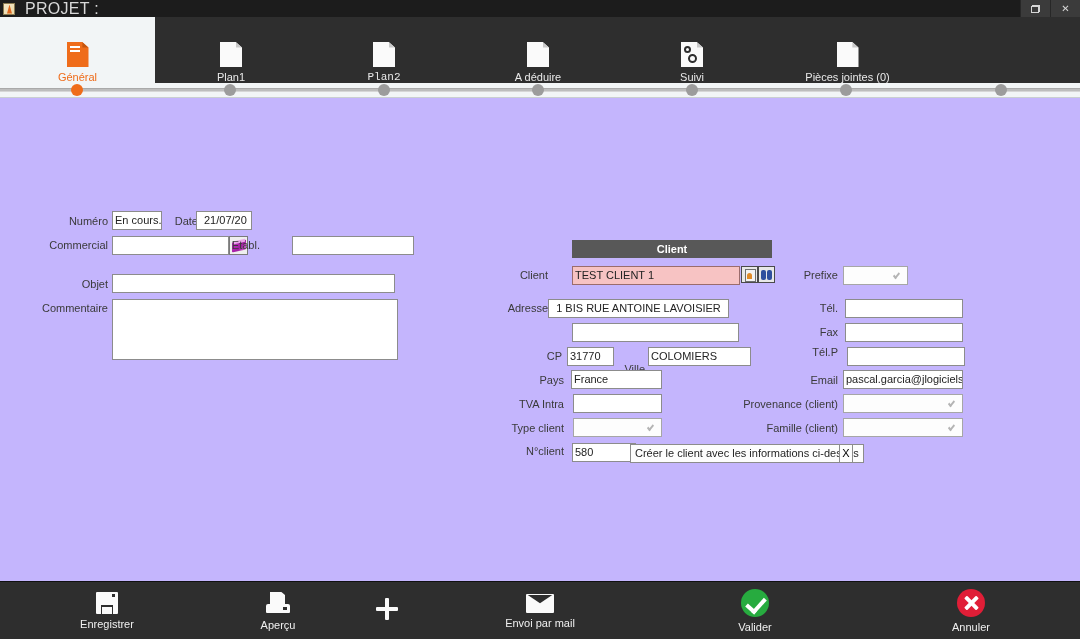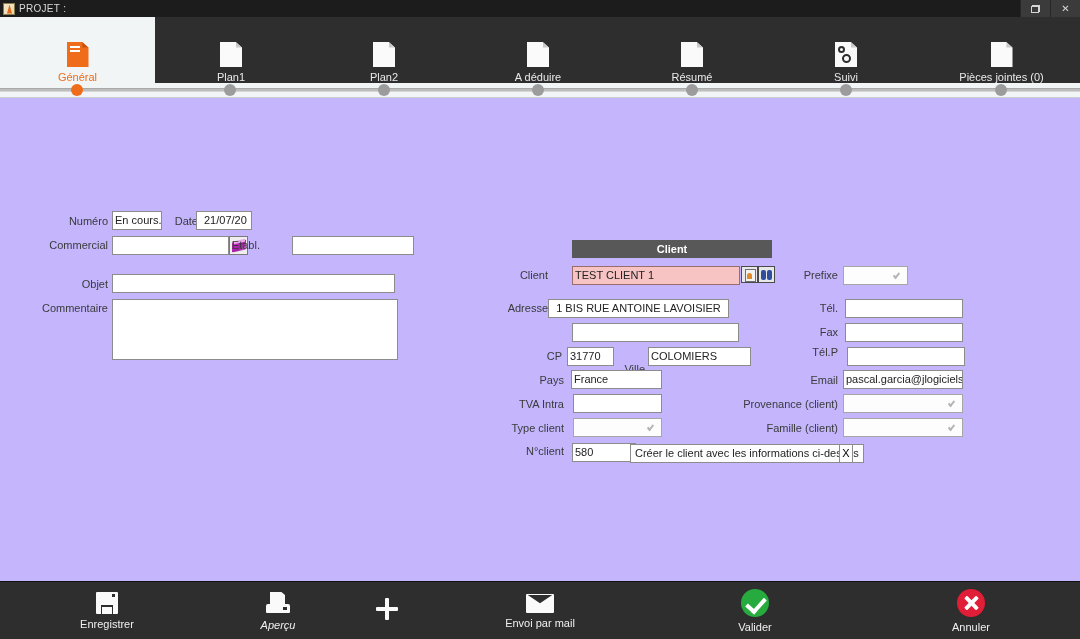--- a/index.html
+++ b/index.html
@@ -32,22 +32,22 @@
   #app-icon::after {
     content: "";
     position: absolute;
     left: 3px; top: 1px;
     width: 5px; height: 9px;
     background: #e06820;
     clip-path: polygon(50% 0%, 100% 100%, 0% 100%);
   }
   #title-text {
     color: #d8d8d8;
-    font-size: 10px;
-    margin-left: 4px;
+    font-size: 16px;
+    margin-left: 10px;
     letter-spacing: .3px;
     white-space: nowrap;
   }
   #win-buttons {
     margin-left: auto;
     display: flex;
     height: 17px;
   }
   .win-btn {
     width: 30px; height: 17px;
@@ -482,37 +482,31 @@
         </span>
       </div>
       <div class="tab-label">Général</div>
     </div>
     <div class="tab" style="width: 152px;">
       <div class="doc-icon">
         <span class="fold"></span>
       </div>
       <div class="tab-label">Plan1</div>
     </div>
+    <div class="tab" style="width: 154px; font-family: Liberation Mono, monospace;">
+      <div class="doc-icon">
+        <span class="fold"></span>
+      </div>
+      <div class="tab-label">Plan2</div>
+    </div>
     <div class="tab" style="width: 154px;">
       <div class="doc-icon">
         <span class="fold"></span>
       </div>
-      <div class="tab-label">Plan2</div>
-    </div>
-    <div class="tab" style="width: 154px;">
-      <div class="doc-icon">
-        <span class="fold"></span>
-      </div>
       <div class="tab-label">A déduire</div>
-    </div>
-    <div class="tab" style="width: 154px;">
-      <div class="doc-icon">
-        <span class="fold"></span>
-      </div>
-      <div class="tab-label">Résumé</div>
     </div>
     <div class="tab" style="width: 154px;">
       <div class="doc-icon">
         <span class="fold"></span>
         <span class="gear g1"></span>
         <span class="gear g2"></span>
       </div>
       <div class="tab-label">Suivi</div>
     </div>
     <div class="tab" style="width: 157px;">
@@ -621,21 +615,21 @@
   </div>
 </div>
 
 <div id="bottombar">
     <div class="bbtn" style="left: 107px;">
       <div class="icon-save">
         <i></i>
       </div>
       <div class="blabel">Enregistrer</div>
     </div>
-    <div class="bbtn" style="left: 278px; font-style: italic;">
+    <div class="bbtn" style="left: 278px;">
       <div class="icon-print">
         <span class="paper"></span>
         <span class="body"></span>
       </div>
       <div class="blabel">Aperçu</div>
     </div>
     <div class="bbtn" style="left: 387px;">
       <div class="icon-plus"></div>
       <div class="blabel"></div>
     </div>

